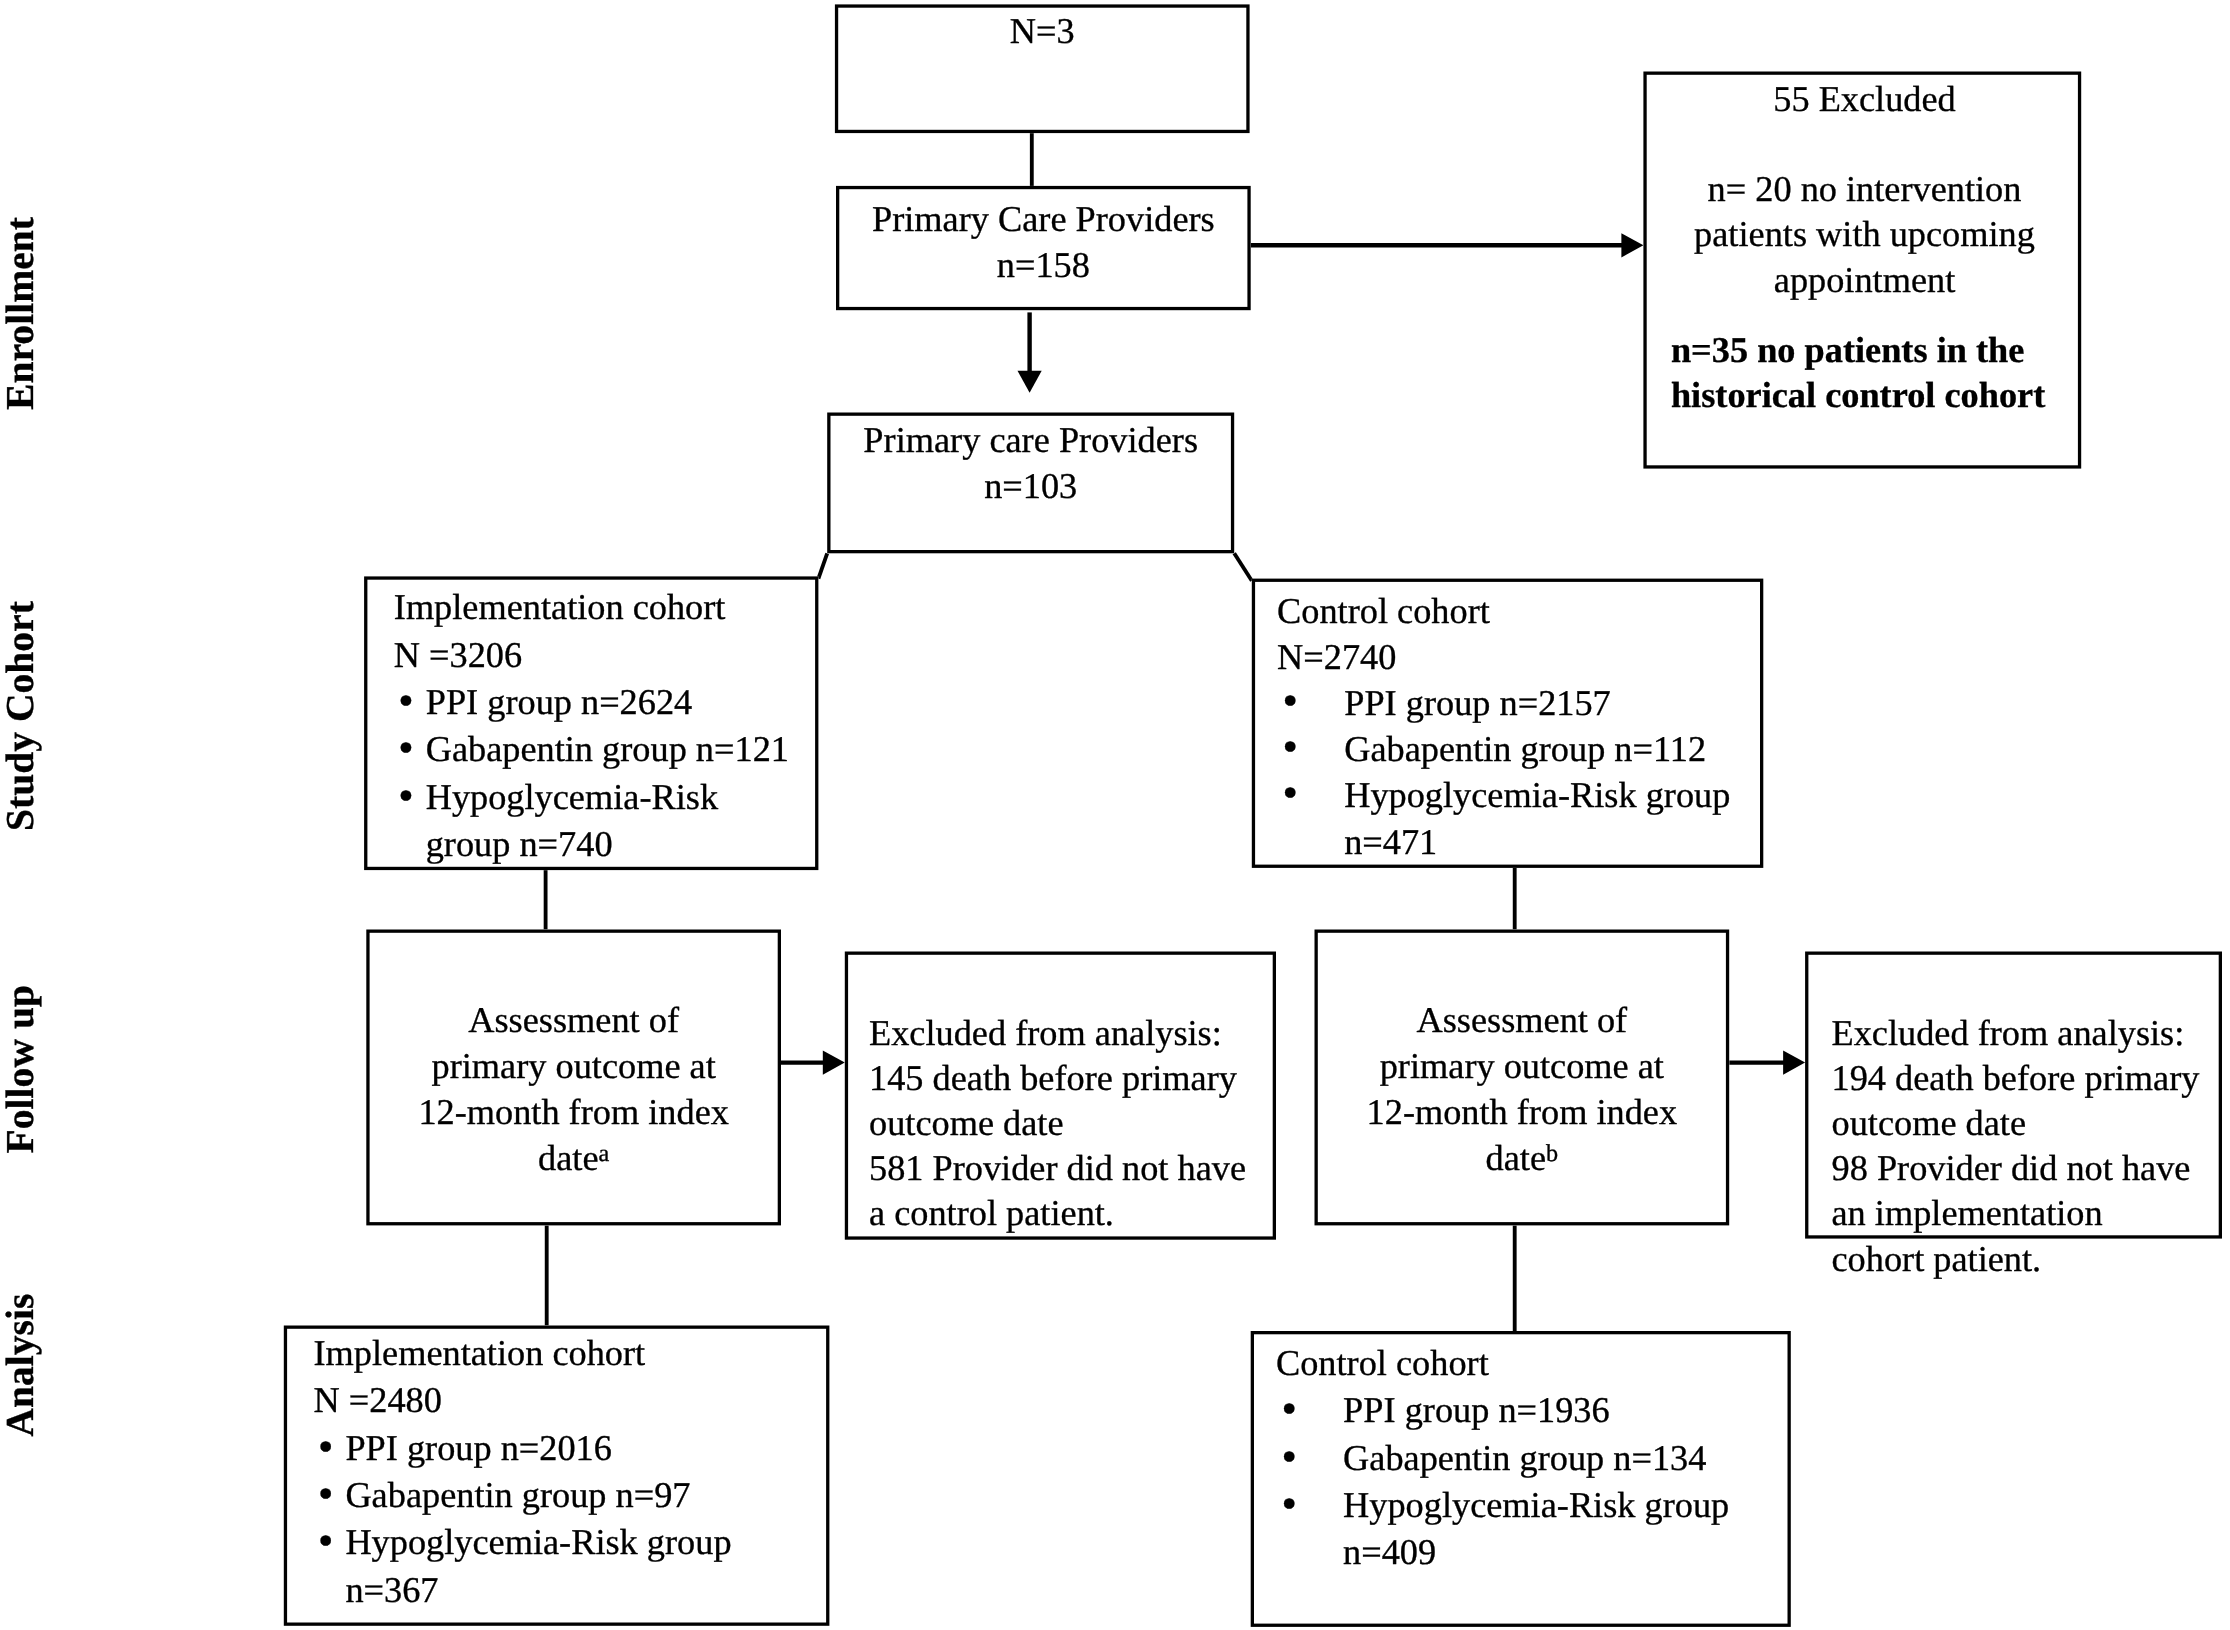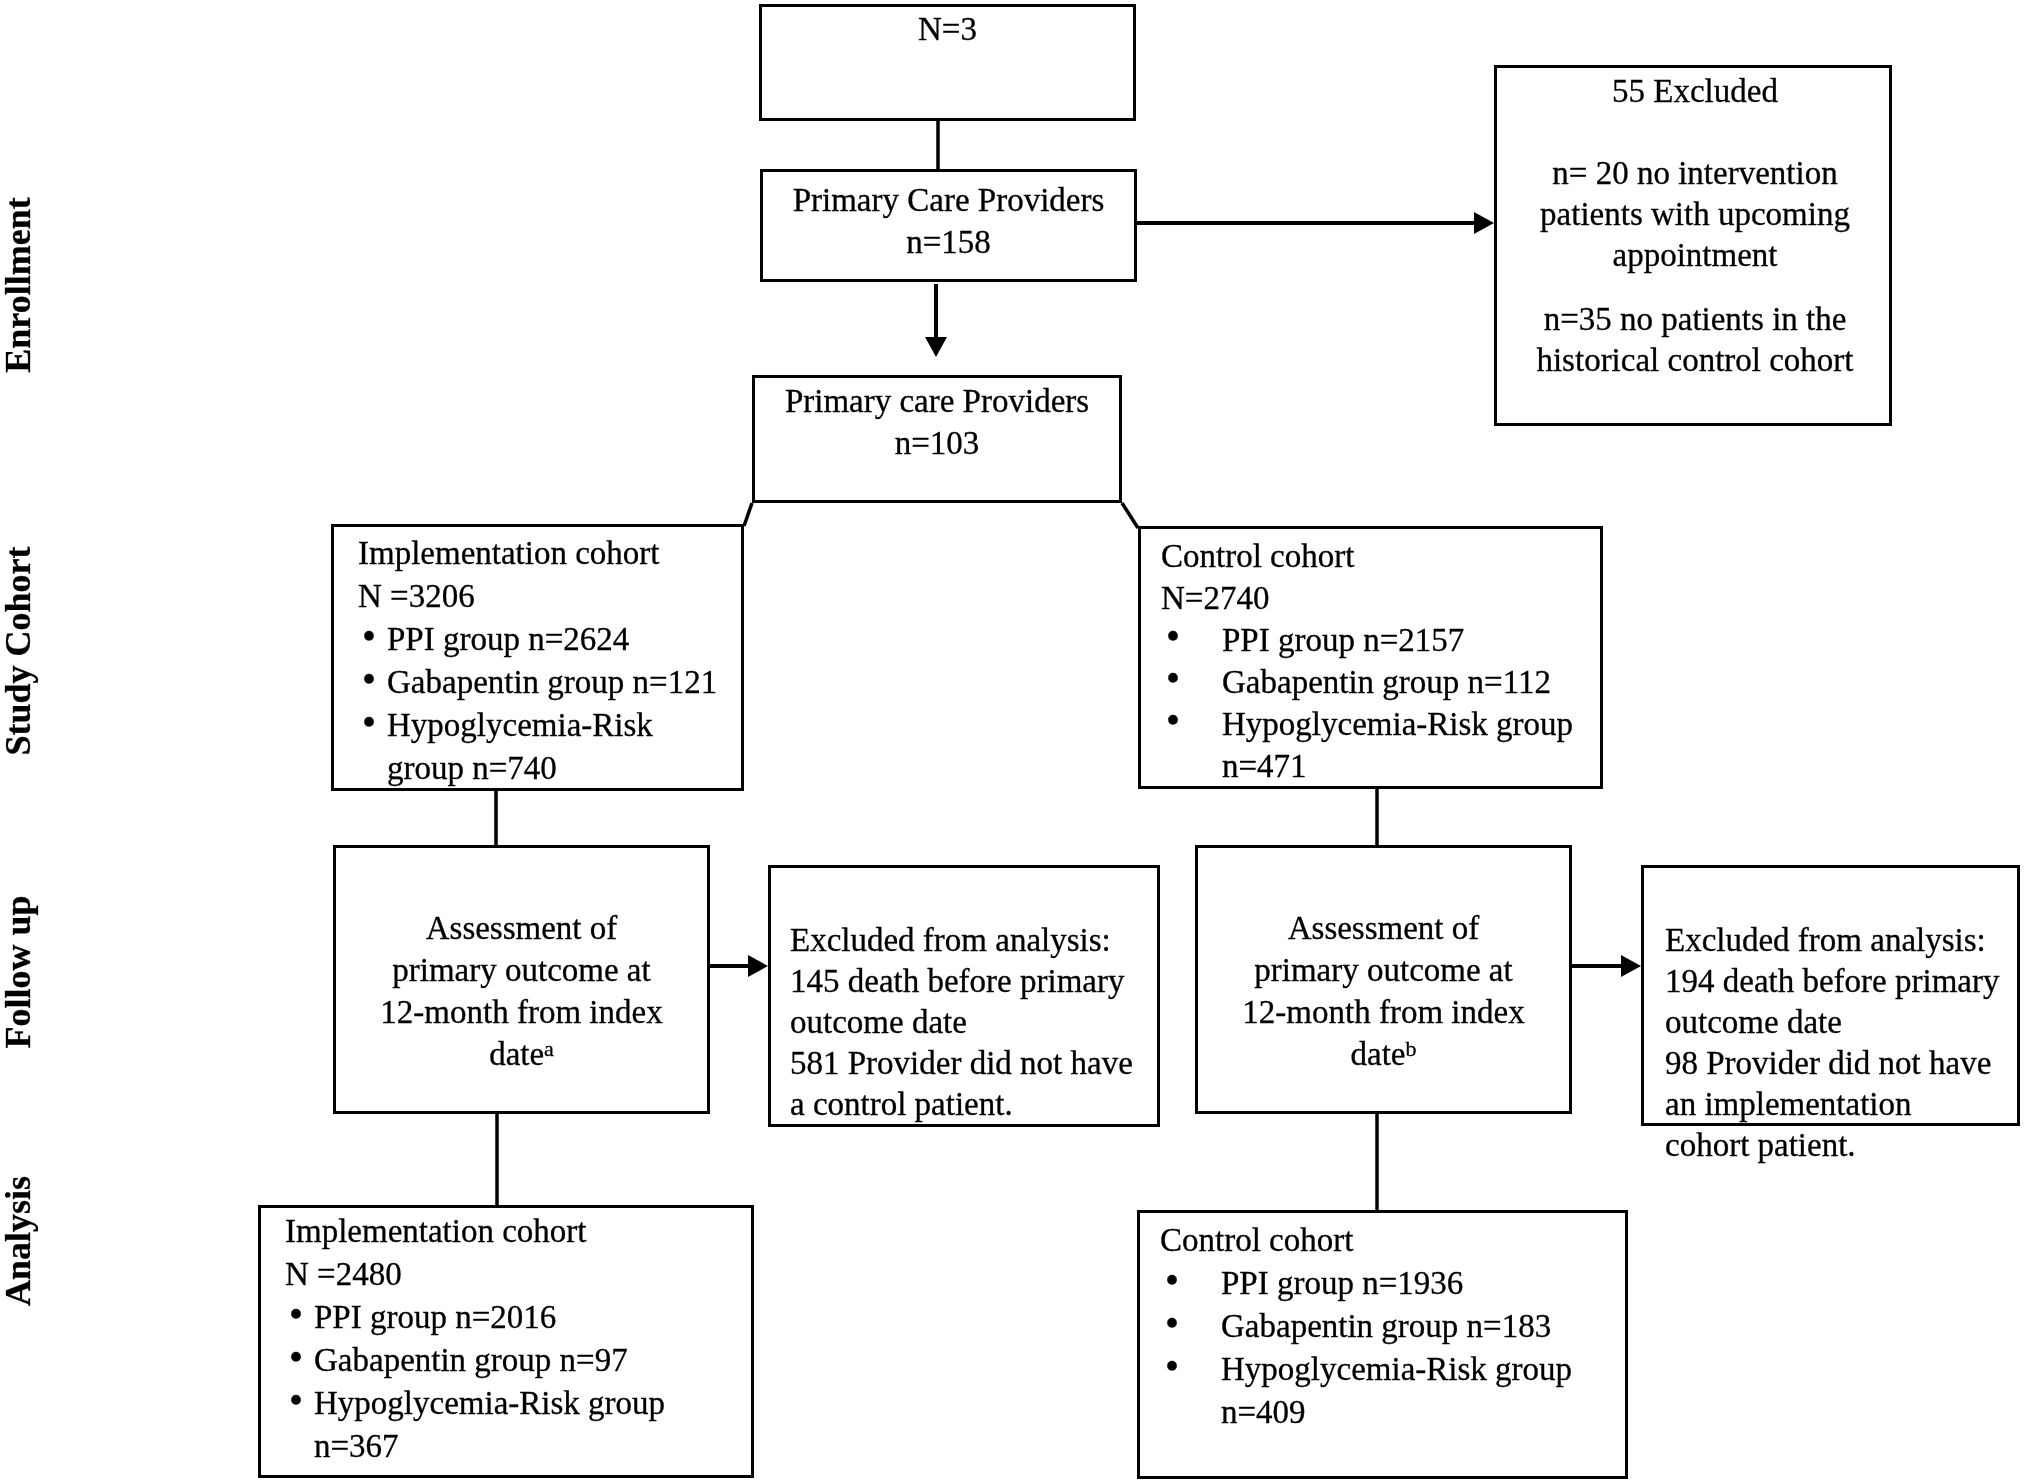--- a/index.html
+++ b/index.html
@@ -22,21 +22,21 @@
   .impl .li { padding-left:29px; }
   .impl .li .b { left:4px; }
   .ctrl .li { padding-left:61px; }
   .ctrl .li .b { left:5px; }
   sup.fnote { font-size:22px; line-height:0; position:relative; top:-0.42em; vertical-align:baseline; }
   
   #box-sites        { left:759px;  top:4px;    width:377px; height:117px; padding-top:1px; }
   #box-pcp158       { left:760px;  top:169px;  width:377px; height:113px; padding-top:7px; }
   #box-excl55       { left:1494px; top:65px;   width:398px; height:361px; padding:3px 18px 0 22px; line-height:41px; }
   #box-excl55 .p2   { margin-top:41px; }
-  #box-excl55 .p3   { margin-top:23px; text-align:center; }
+  #box-excl55 .p3   { margin-top:23px; text-align:left;font-weight:bold; }
   #box-pcp103       { left:752px;  top:375px;  width:370px; height:128px; padding-top:2px; }
   #box-impl-top     { left:331px;  top:524px;  width:413px; height:267px; padding:5px 8px 0 24px; line-height:43px; }
   #box-ctrl-top     { left:1138px; top:526px;  width:465px; height:263px; padding:6px 8px 0 20px; line-height:42px; }
   #box-assess-left  { left:333px;  top:845px;  width:377px; height:269px; padding:12px 38px 0 38px; box-sizing:border-box; }
   #box-exclana-left { left:768px;  top:865px;  width:392px; height:262px; padding:5px 8px 0 19px; line-height:41px; }
   #box-assess-right { left:1195px; top:845px;  width:377px; height:269px; padding:12px 38px 0 38px; }
   #box-exclana-right{ left:1641px; top:865px;  width:379px; height:261px; padding:5px 8px 0 21px; line-height:41px; }
   #box-impl-bottom  { left:258px;  top:1205px; width:496px; height:273px; padding:2px 10px 0 24px; line-height:43px; }
   #box-ctrl-bottom  { left:1137px; top:1210px; width:491px; height:269px; padding:6px 10px 0 20px; line-height:43px; }
 </style>
@@ -150,17 +150,17 @@
     <div>Implementation cohort</div>
     <div>N =2480</div>
     <div class="li"><span class="b">•</span><span>PPI group n=2016</span></div>
     <div class="li"><span class="b">•</span><span>Gabapentin group n=97</span></div>
     <div class="li"><span class="b">•</span><span>Hypoglycemia-Risk group n=367</span></div>
   </div>
 
   <div class="box ctrl" id="box-ctrl-bottom">
     <div>Control cohort</div>
     <div class="li"><span class="b">•</span><span>PPI group n=1936</span></div>
-    <div class="li"><span class="b">•</span><span>Gabapentin group n=183</span></div>
+    <div class="li"><span class="b">•</span><span>Gabapentin group n=134</span></div>
     <div class="li"><span class="b">•</span><span>Hypoglycemia-Risk group n=409</span></div>
   </div>
 
 </div>
 
 </body></html>

